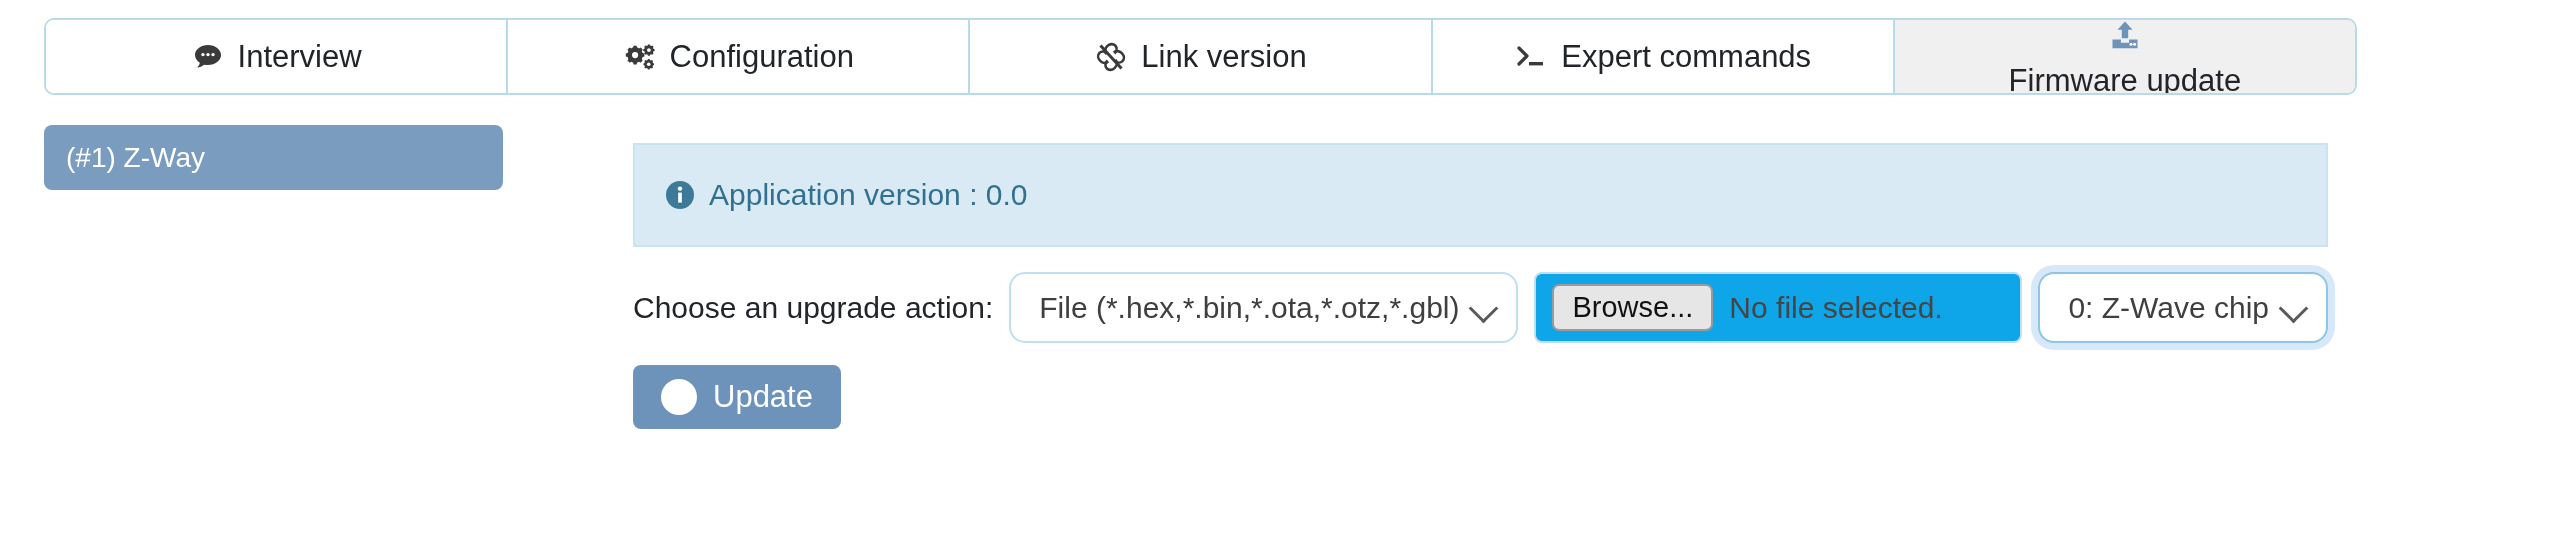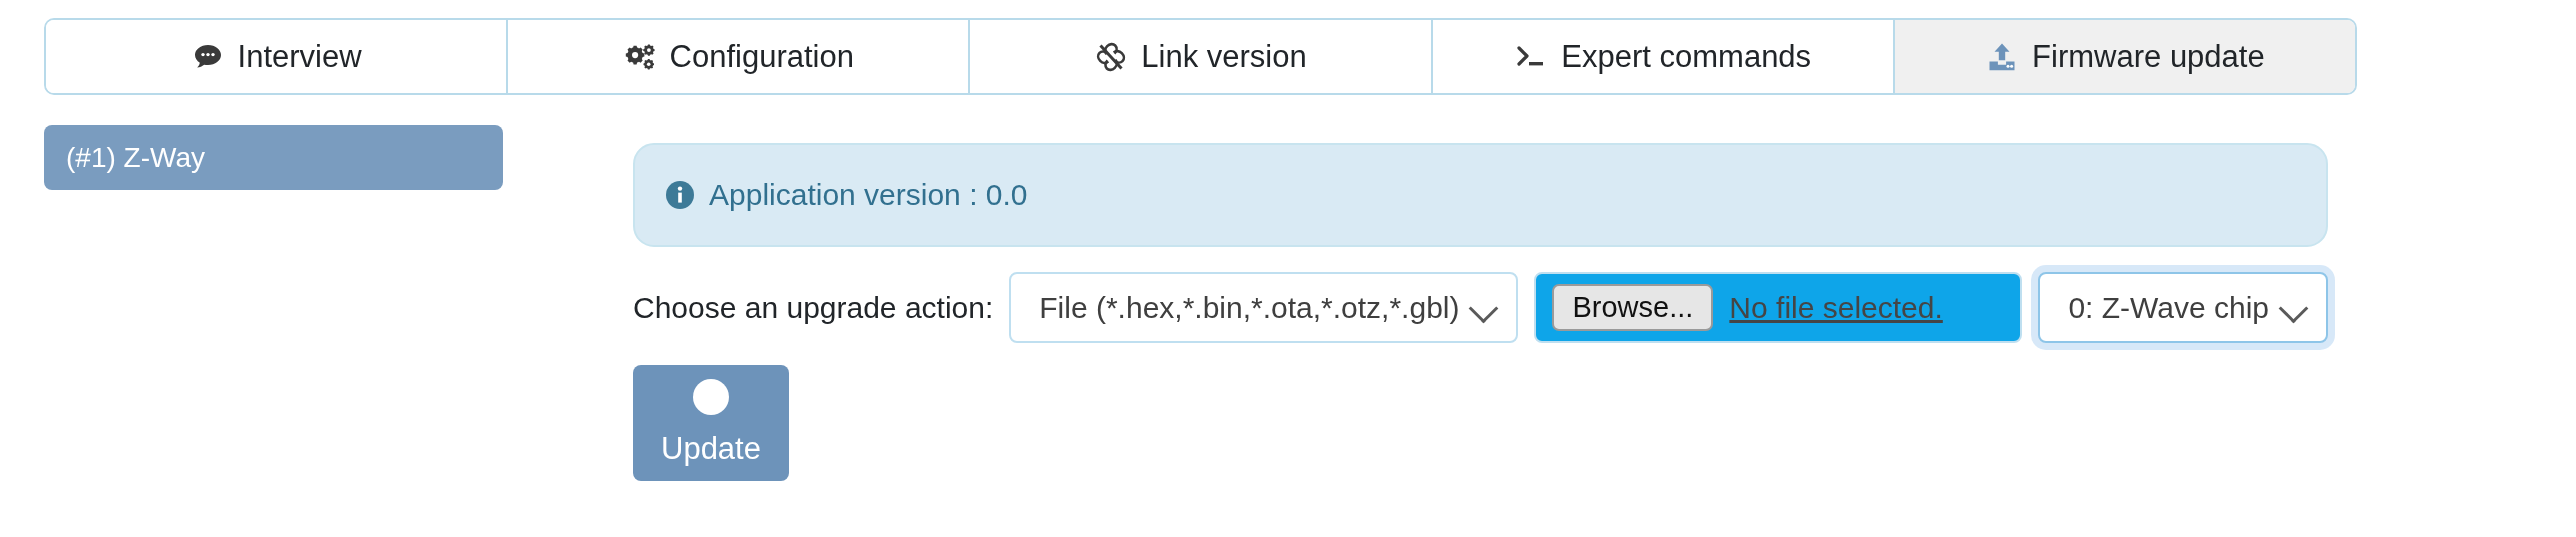--- a/index.html
+++ b/index.html
@@ -46,20 +46,21 @@
     border-right: 2px solid #b8daea;
     box-sizing: border-box;
     cursor: pointer;
     white-space: nowrap;
     padding: 0 22px;
   }
   .tab:last-child { border-right: none; }
   .tab.active {
     background: #f0f0f0;
     color: #212529;
+    flex-direction: column;
   }
   .tab-icon {
     display: inline-flex;
     align-items: center;
     justify-content: center;
     width: 34px;
     height: 34px;
     flex: 0 0 auto;
   }
   .tab-icon svg { display: block; }
@@ -88,21 +89,21 @@
   
   .main {
     position: absolute;
     left: 633px;
     top: 143px;
     width: 1695px;
   }
   .alert-info {
     background: #d9eaf4;
     border: 2px solid #c8e4ef;
-    border-radius: 21px;
+    border-radius: 0;
     height: 104px;
     box-sizing: border-box;
     display: flex;
     align-items: center;
     padding: 0 30px;
     color: #31708f;
     font-size: 30px;
     gap: 14px;
   }
   .info-icon {
@@ -126,21 +127,21 @@
   .form-label {
     font-size: 30px;
     color: #212529;
     white-space: nowrap;
   }
   .sel {
     position: relative;
     height: 71px;
     box-sizing: border-box;
     border: 2px solid #bfdff0;
-    border-radius: 8px;
+    border-radius: 16px;
     background: #ffffff;
     display: flex;
     align-items: center;
     padding: 0 57px 0 28px;
     font-size: 30px;
     color: #3f3f3f;
     cursor: pointer;
     white-space: nowrap;
   }
   .sel.focused {
@@ -178,38 +179,36 @@
     padding: 5px 18px;
     font-size: 29px;
     color: #111111;
     cursor: pointer;
     white-space: nowrap;
   }
   .file-status {
     font-size: 30px;
     color: #454545;
     white-space: nowrap;
-    text-decoration: underline;
   }
 
   
   .update-btn {
     margin-top: 22px;
     display: inline-flex;
     align-items: center;
     gap: 16px;
     background: #6d93ba;
     color: #ffffff;
     border: none;
     border-radius: 8px;
     padding: 14px 28px;
     font-size: 31px;
     font-family: "Liberation Sans", sans-serif;
     cursor: pointer;
-    flex-direction: column;
   }
   .spinner-dot {
     width: 36px;
     height: 36px;
     border-radius: 50%;
     background: #ffffff;
     flex: 0 0 auto;
     display: inline-block;
   }
 </style>

